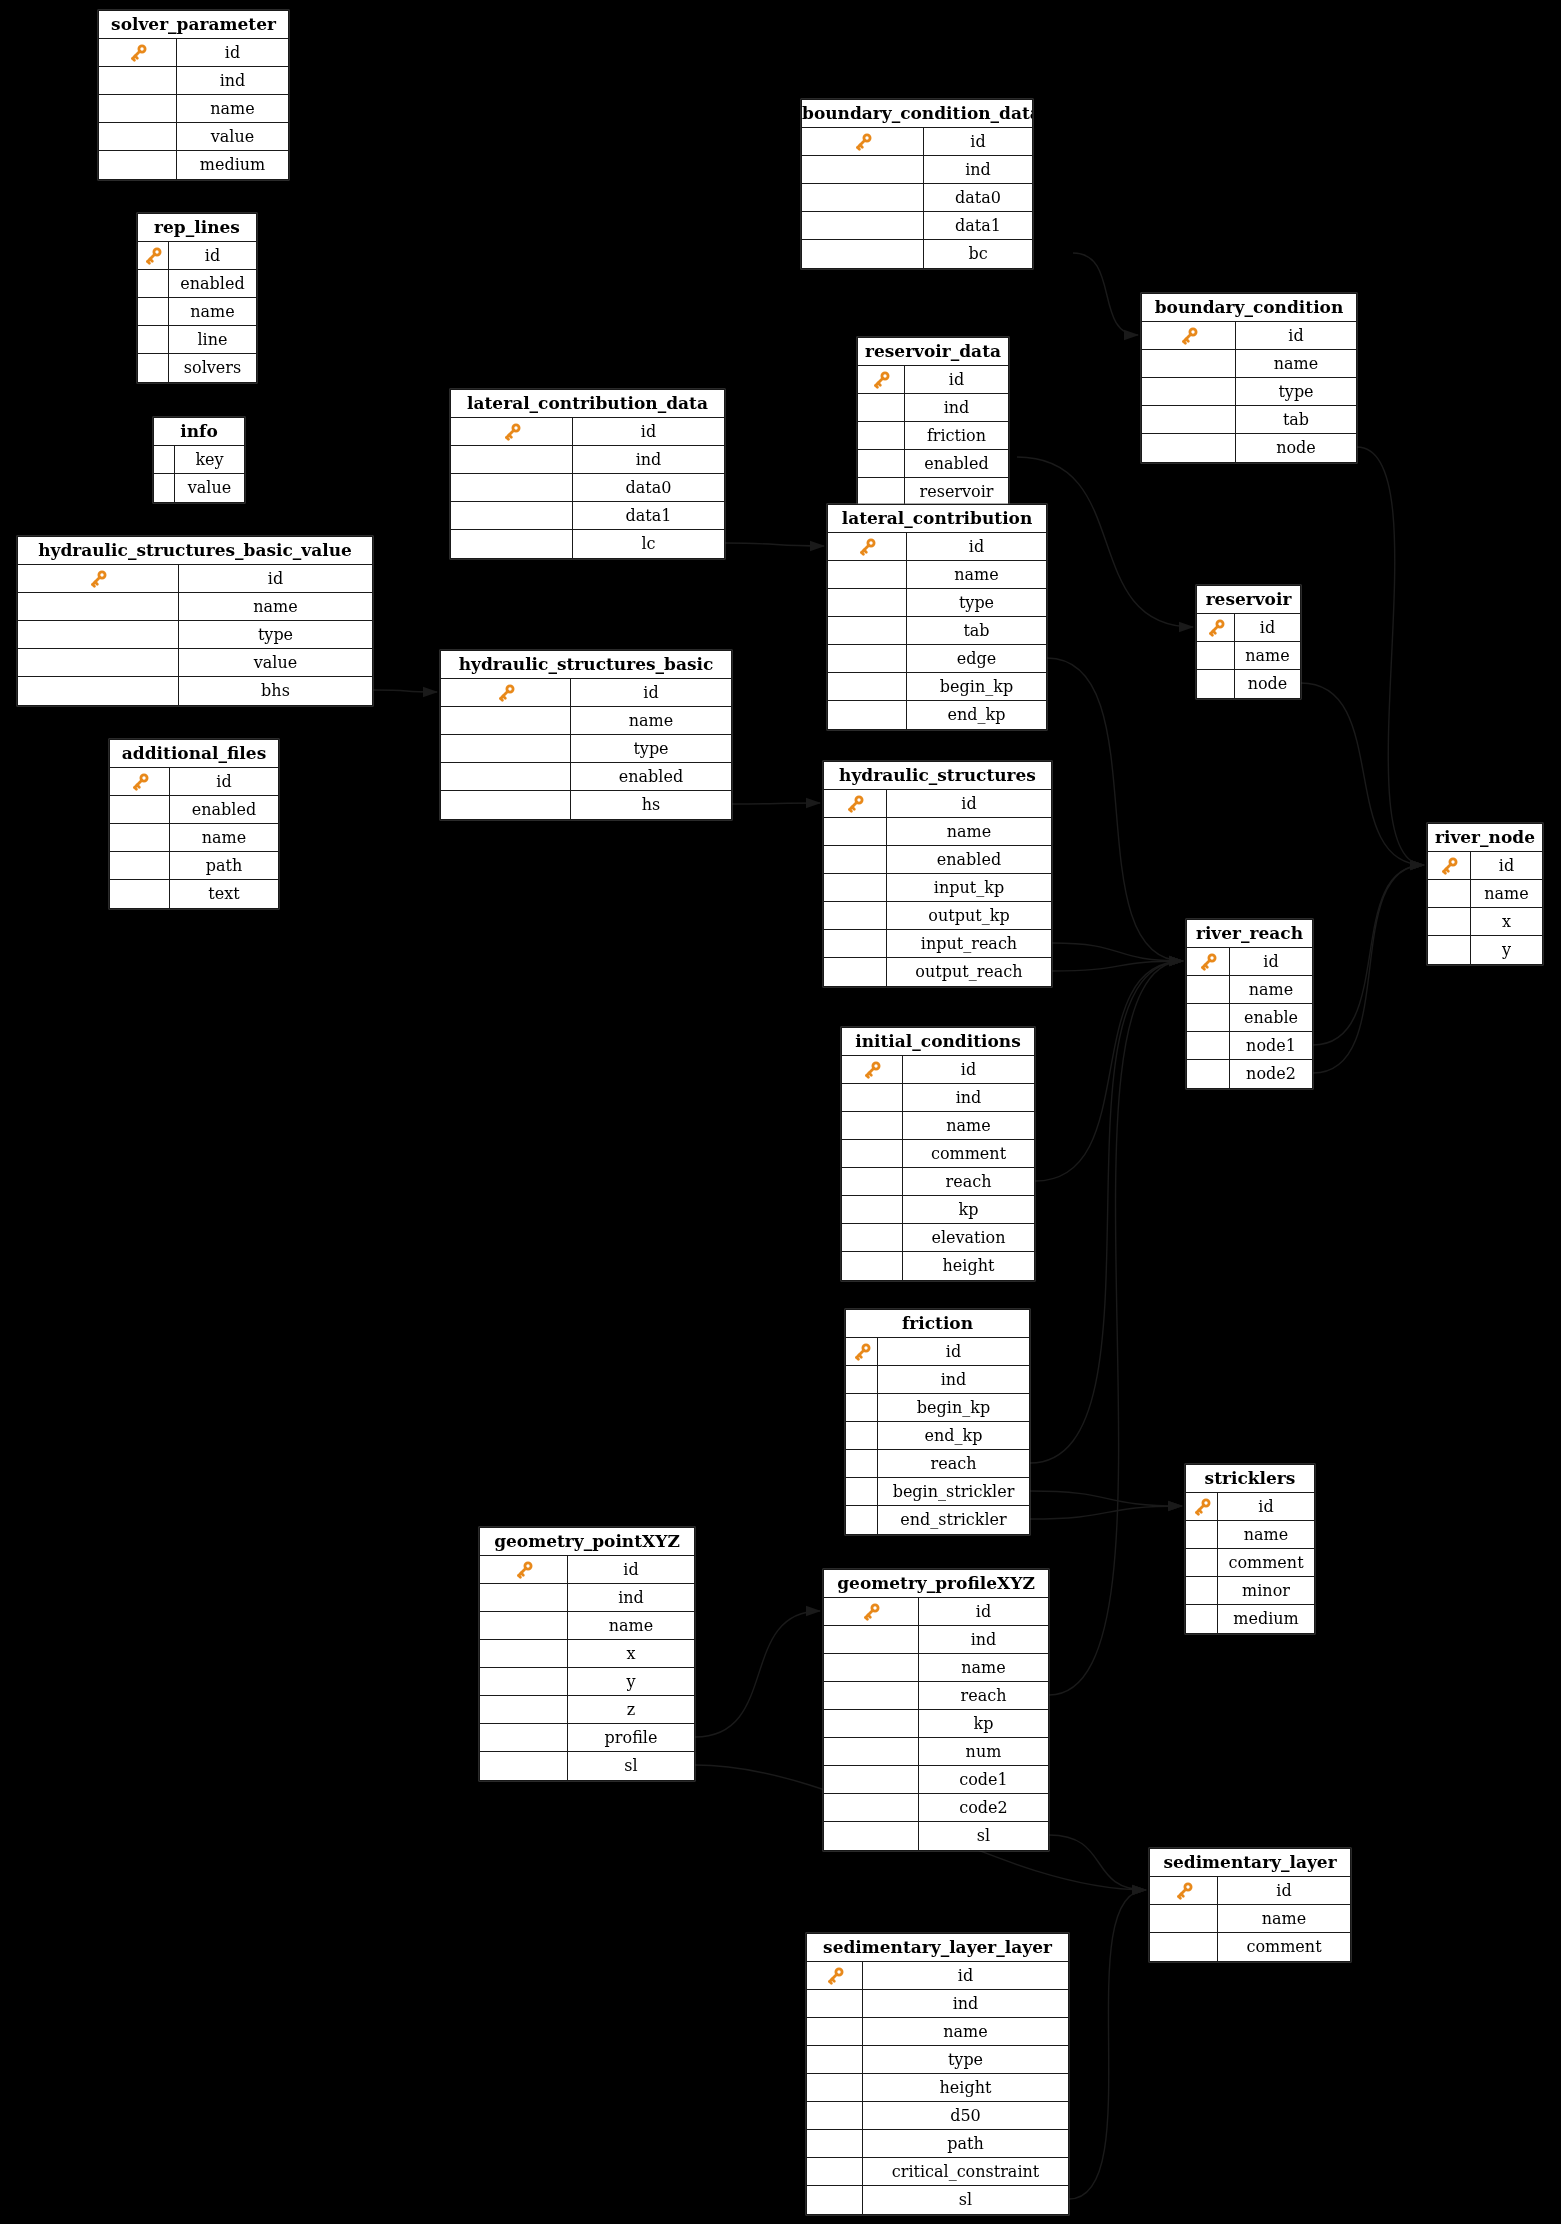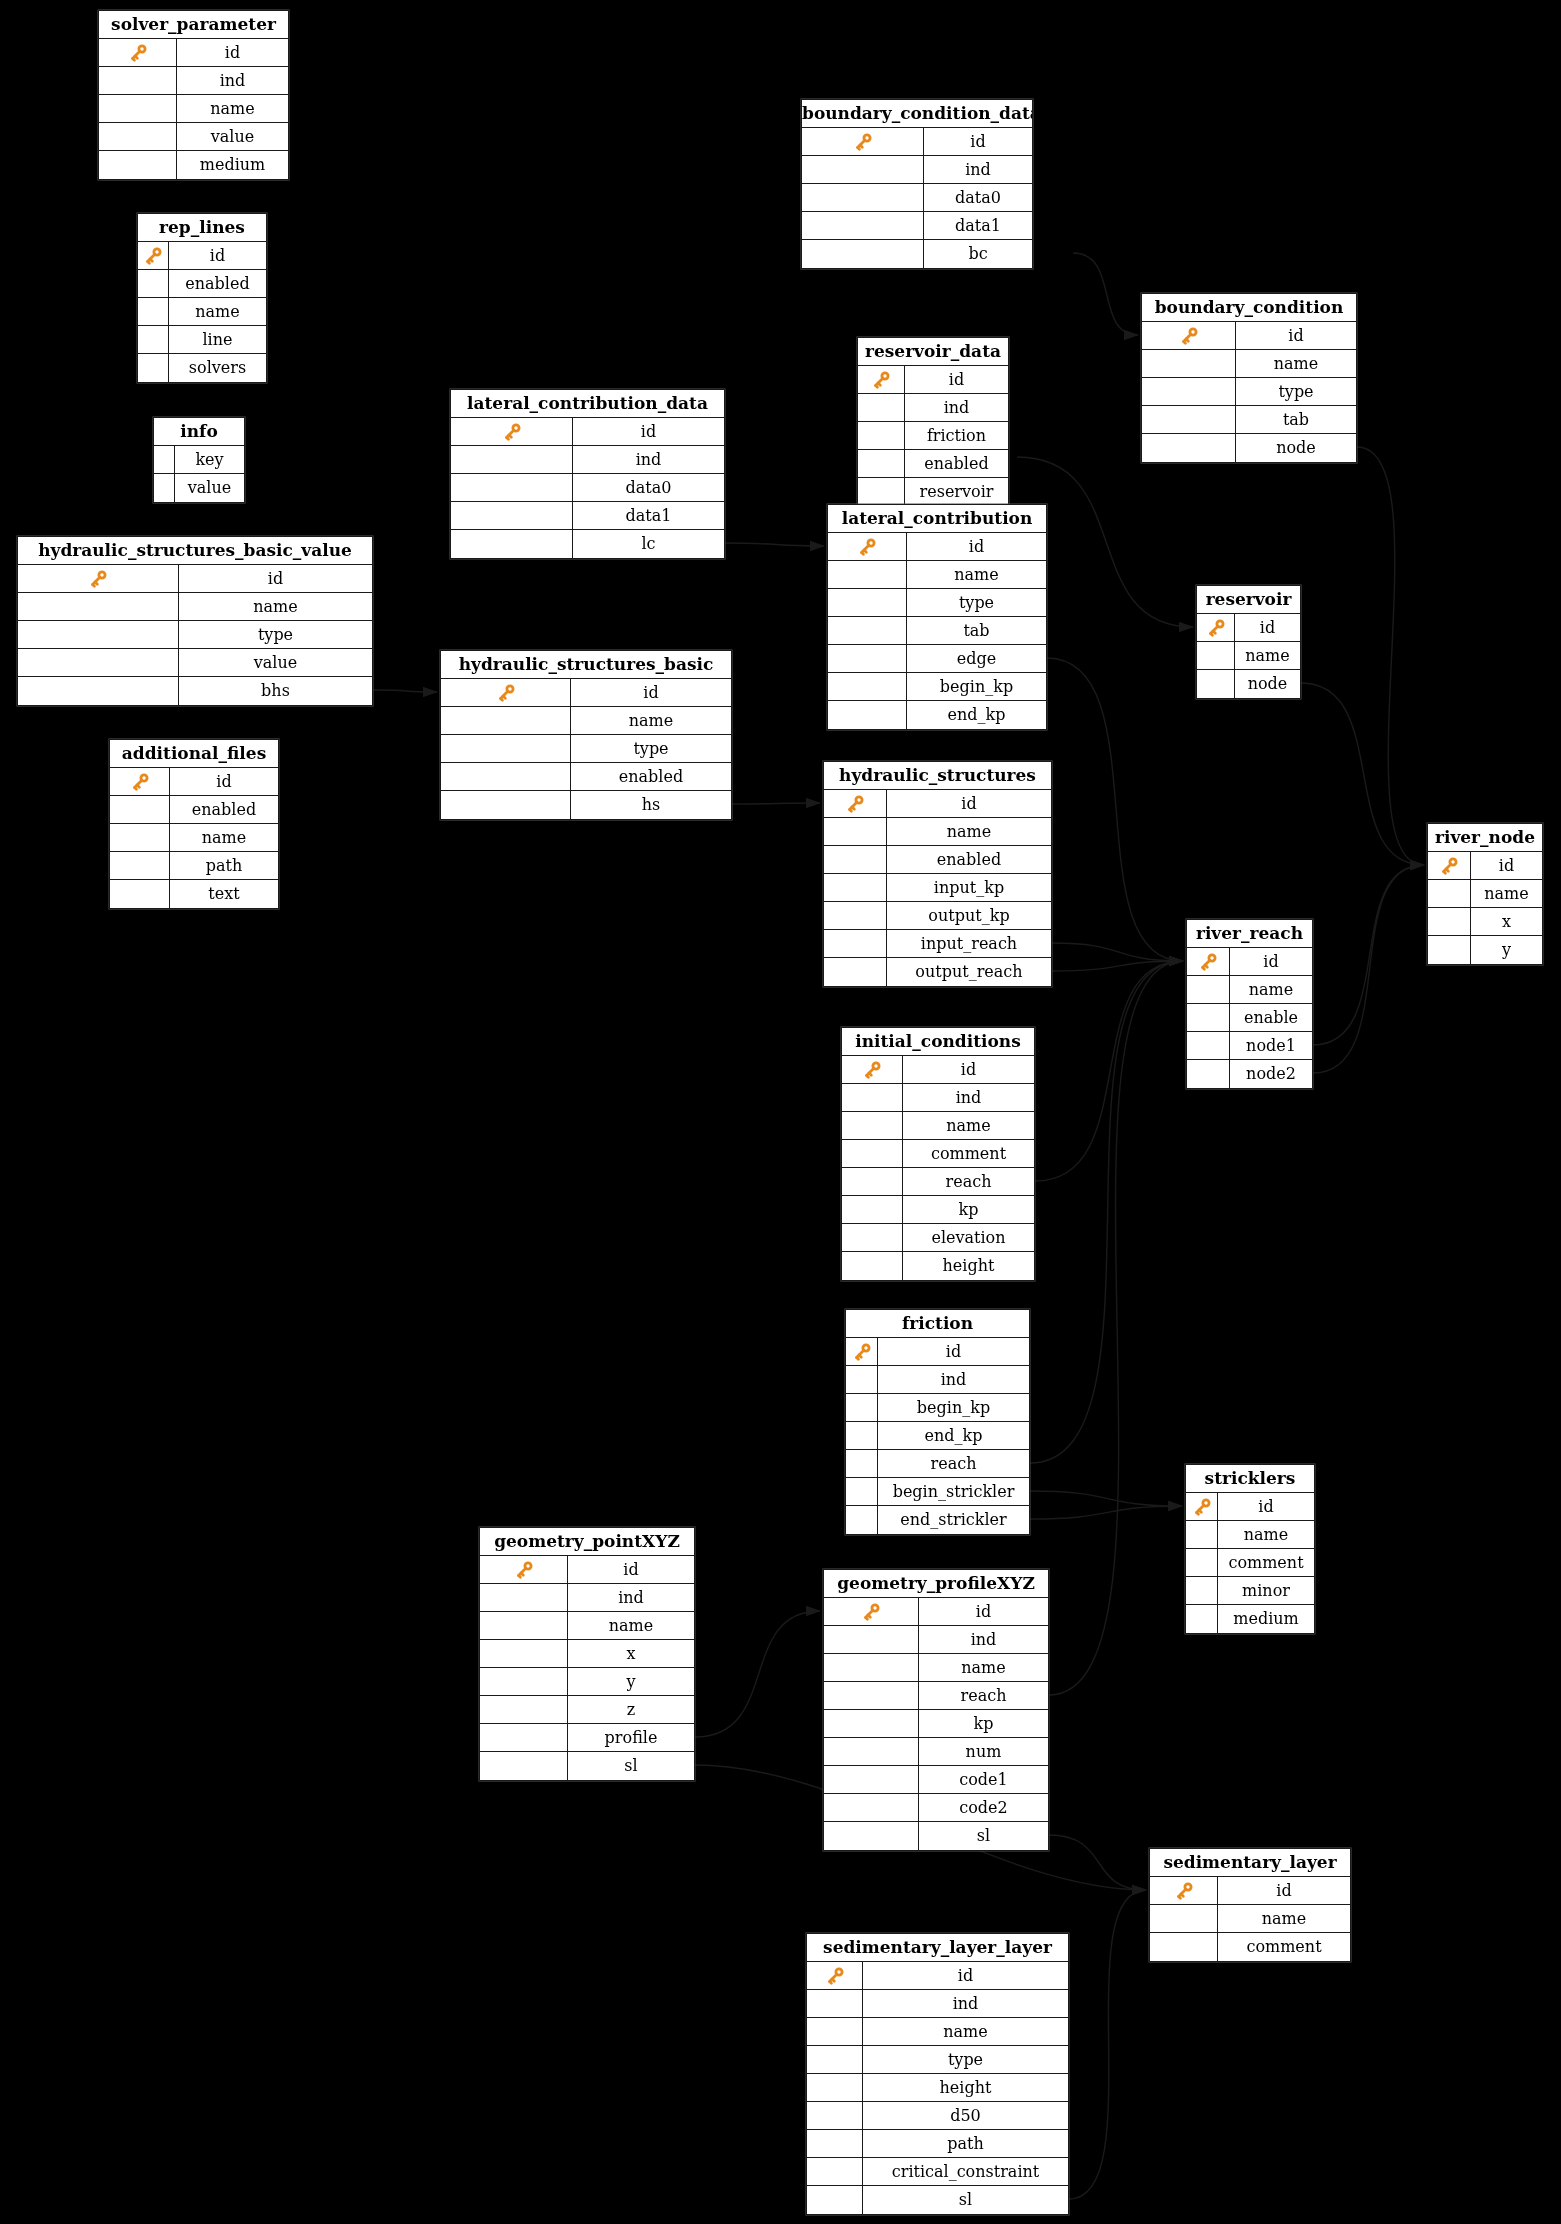--- a/index.html
+++ b/index.html
@@ -122,21 +122,21 @@
       </div>
       <div class="row">
         <div class="keycell" style="width: 78px;"></div>
         <div class="fieldcell">value</div>
       </div>
       <div class="row">
         <div class="keycell" style="width: 78px;"></div>
         <div class="fieldcell">medium</div>
       </div>
     </div>
-    <div class="tbl" style="left: 137px; top: 213px; width: 130px;">
+    <div class="tbl" style="left: 137px; top: 213px; width: 120px;">
       <div class="tbl-title">rep_lines</div>
       <div class="row">
         <div class="keycell" style="width: 31px;">
           <svg width="20" height="20" viewBox="0 0 20 20">
             <g fill="none" stroke="#e8891b" stroke-width="2.8" stroke-linecap="round">
               <circle cx="14" cy="6" r="3.1"></circle>
               <path d="M11.8 8.2 L4.6 15.4"></path>
               <path d="M7 13 L9.3 15.3"></path>
               <path d="M4.6 15.4 L6.4 17.2"></path>
             </g>

